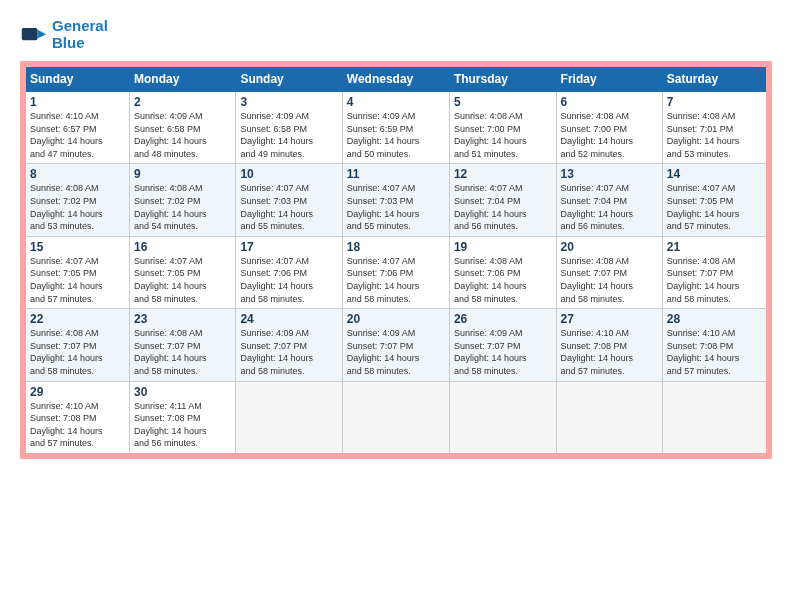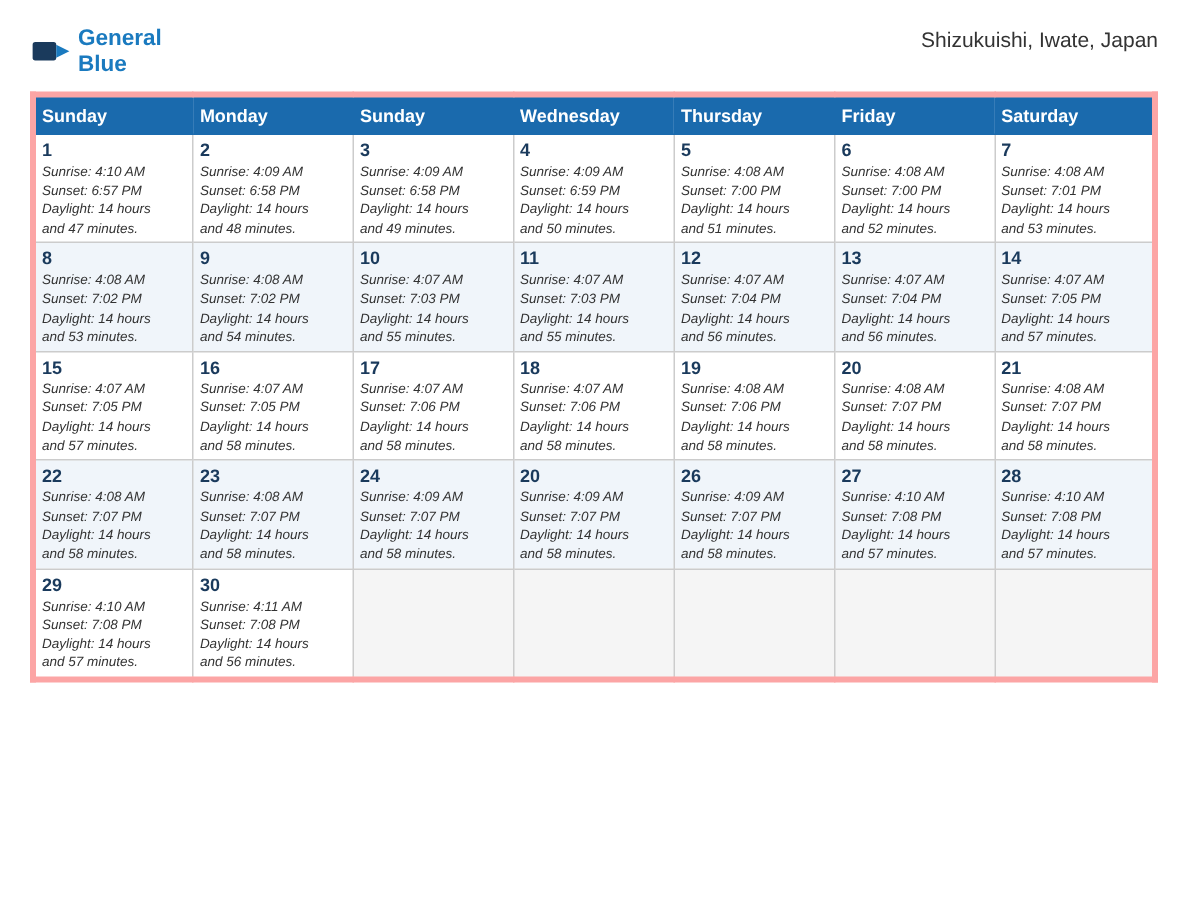--- a/index.html
+++ b/index.html
@@ -48,21 +48,21 @@
       font-weight: bold;
       color: #1a3a5c;
     }
     .subtitle {
       font-size: 14px;
       color: #333;
     }
     .calendar {
       width: 100%;
       border-collapse: collapse;
-      border: 4px solid #fca5a5;
+      border: 6px solid #fca5a5;
     }
     .calendar th {
       background: #1a6aad;
       color: #fff;
       font-size: 12px;
       font-weight: bold;
       padding: 5px 4px;
       text-align: left;
       border: 1px solid #1a6aad;
     }
@@ -83,21 +83,20 @@
       font-size: 12px;
       font-weight: bold;
       color: #1a3a5c;
       display: block;
       margin-bottom: 1px;
     }
     .day-info {
       font-size: 9px;
       color: #333;
       line-height: 1.4;
-      font-style: italic;
     }
     .empty-cell {
       background: #f5f5f5 !important;
     }
   </style>
 </head>
 <body>
 
 <div class="page">
   <div class="header">
@@ -105,21 +104,20 @@
       <svg class="logo-icon" viewBox="0 0 32 32">
         <rect x="2" y="8" width="18" height="14" rx="2" fill="#1a3a5c"></rect>
         <polygon points="20,10 30,15 20,20" fill="#1a7abf"></polygon>
       </svg>
       <div class="logo-text">
         <span>General</span><br>
         <span style="color:#1a7abf">Blue</span>
       </div>
     </div>
     <div class="title-block">
-      <div class="subtitle">Shizukuishi, Iwate, Japan</div>
     </div>
   </div>
 
   <table class="calendar">
     <thead>
       <tr>
       <th>Sunday</th>
           <th>Monday</th>
           <th>Sunday</th>
           <th>Wednesday</th>

